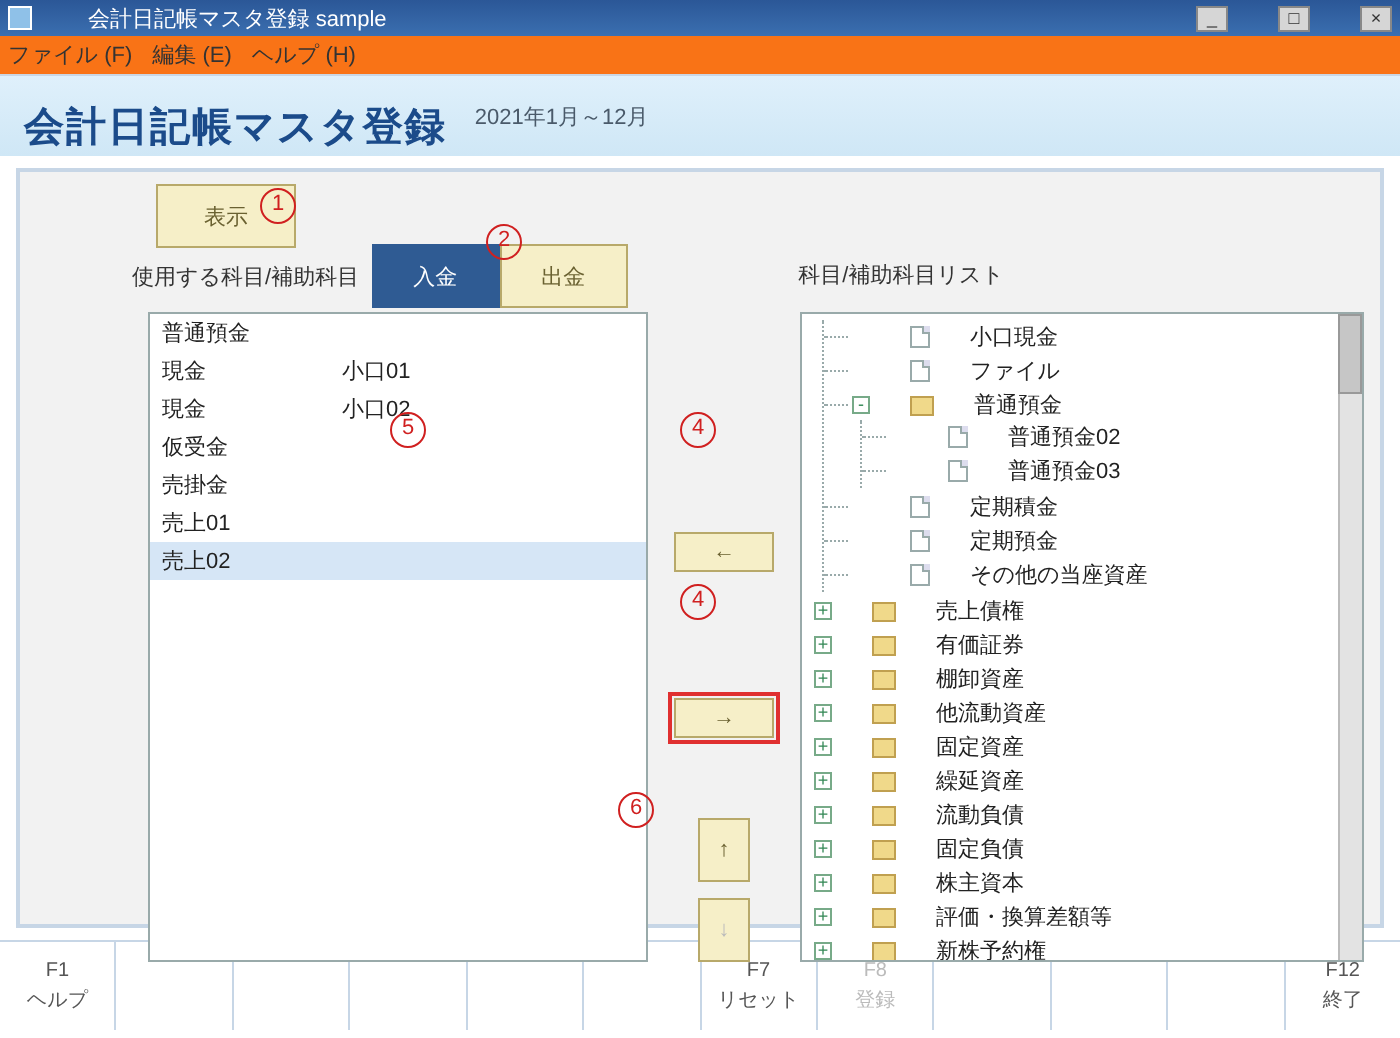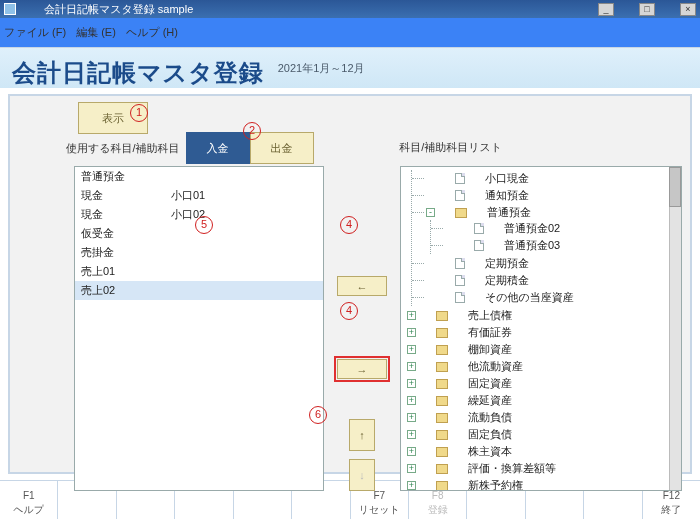--- a/index.html
+++ b/index.html
@@ -3,24 +3,24 @@
 <meta charset="utf-8">
 <style>
   * { box-sizing: border-box; margin: 0; padding: 0; font-family: "MS PGothic", sans-serif; }
   body { background: #fff; width: 700px; height: 519px; overflow: hidden; font-size: 11px; }
 
   .titlebar { background: linear-gradient(#2b5797,#3b6fb0); color: #fff; height: 18px; display: flex; align-items: center; padding: 0 4px; gap: 24px; }
   .titlebar .ticon { width: 12px; height: 12px; background: #8fc1e8; border: 1px solid #fff; margin-right: 4px; }
   .titlebar .spacer { flex: 1; }
   .winbtn { width: 16px; height: 13px; background: #d6d6d6; border: 1px solid #888; margin-left: 1px; text-align: center; font-size: 9px; line-height: 11px; color: #333; }
 
-  .menubar { background: #3b82f6; height: 30px; display: flex; align-items: center; padding: 0 4px; gap: 10px; color: #333; border-bottom: 1px solid #c9d6e4; }
+  .menubar { background: #f97316; height: 20px; display: flex; align-items: center; padding: 0 4px; gap: 10px; color: #333; border-bottom: 1px solid #c9d6e4; }
 
   .page-title { background: linear-gradient(#dff0fb,#cfe7f6); height: 40px; display: flex; align-items: center; padding: 0 12px; gap: 14px; }
-  .page-title .big { color: #1b4b8a; font-size: 24px; font-weight: bold; letter-spacing: 1px; margin-top: 10px; }
+  .page-title .big { color: #1b4b8a; font-size: 20px; font-weight: bold; letter-spacing: 1px; margin-top: 10px; }
   .page-title .period { color: #4a5a6a; font-size: 11px; }
 
   .outer { background: #fff; padding: 6px 8px; }
   .frame { border: 2px solid #c7d6e6; background: #f2f2f2; padding: 6px 8px 2px 8px; height: 380px; position: relative; }
 
   .topbar { height: 30px; }
   .btn { background: #f6efc8; border: 1px solid #b8a96a; height: 32px; display: inline-flex; align-items: center; justify-content: center; color: #6a6131; font-size: 11px; }
   .btn.sel { background: #2f5b93; color: #fff; border-color: #2f5b93; }
   .btn.disabled { color: #bbb; }
 
@@ -178,47 +178,47 @@
                 <li>
                   <ul>
                     <li><span class="node">
                         <span class="pm blank"></span>
                         <span class="doc"></span>
                         <span>小口現金</span>
                       </span></li>
                     <li><span class="node">
                         <span class="pm blank"></span>
                         <span class="doc"></span>
-                        <span>通知預金</span>
+                        <span>ファイル</span>
                       </span></li>
                     <li><span class="node">
                         <span class="pm">-</span>
                         <span class="fold"></span>
                         <span>普通預金</span>
                       </span><ul>
                         <li><span class="node">
                             <span class="pm blank"></span>
                             <span class="doc"></span>
                             <span>普通預金02</span>
                           </span></li>
                         <li><span class="node">
                             <span class="pm blank"></span>
                             <span class="doc"></span>
                             <span>普通預金03</span>
                           </span></li>
                       </ul></li>
                     <li><span class="node">
                         <span class="pm blank"></span>
                         <span class="doc"></span>
+                        <span>定期積金</span>
+                      </span></li>
+                    <li><span class="node">
+                        <span class="pm blank"></span>
+                        <span class="doc"></span>
                         <span>定期預金</span>
-                      </span></li>
-                    <li><span class="node">
-                        <span class="pm blank"></span>
-                        <span class="doc"></span>
-                        <span>定期積金</span>
                       </span></li>
                     <li><span class="node">
                         <span class="pm blank"></span>
                         <span class="doc"></span>
                         <span>その他の当座資産</span>
                       </span></li>
                   </ul>
                 </li>
                 <li><span class="node">
                     <span class="pm">+</span>

